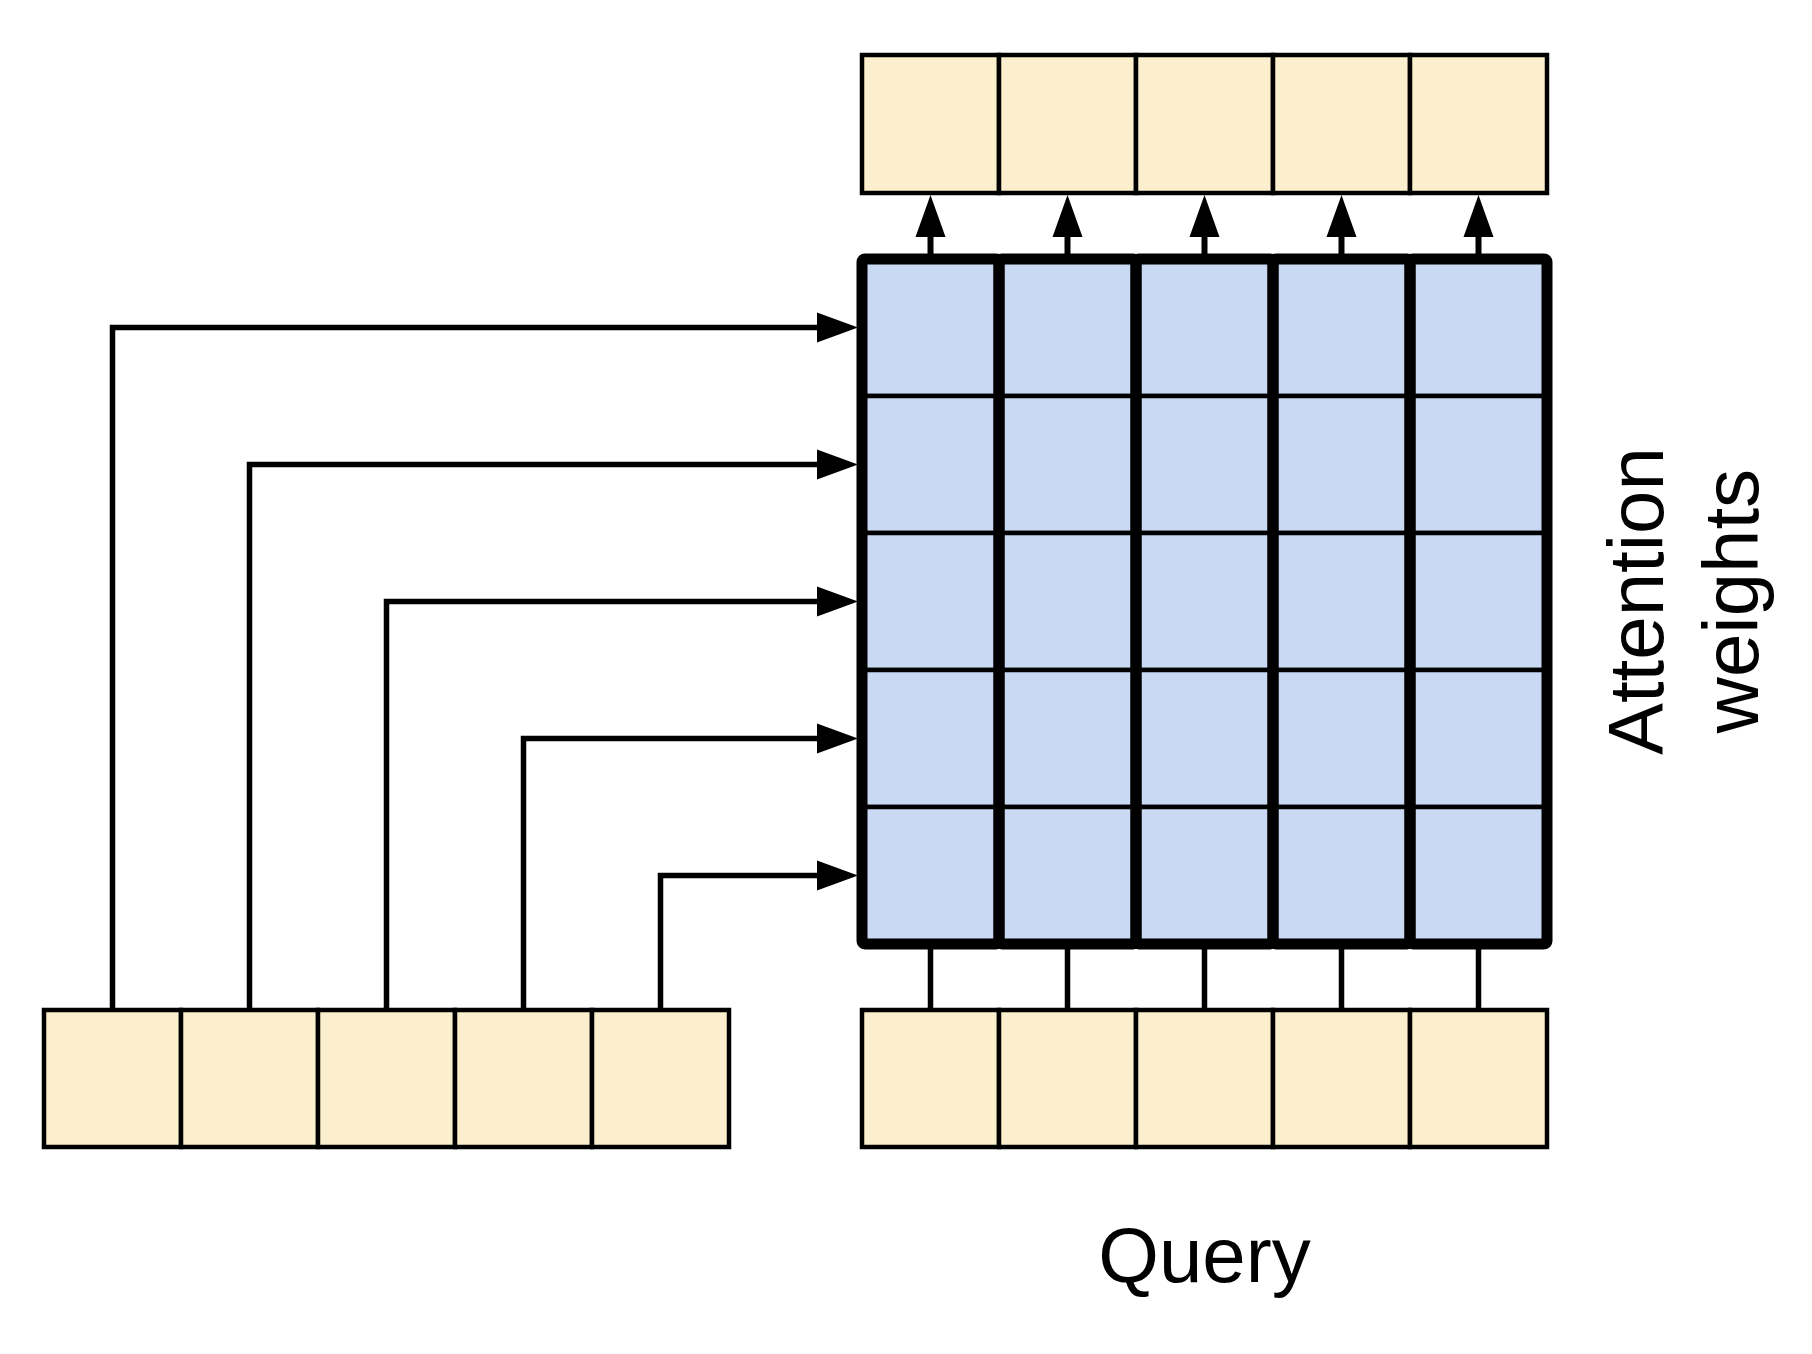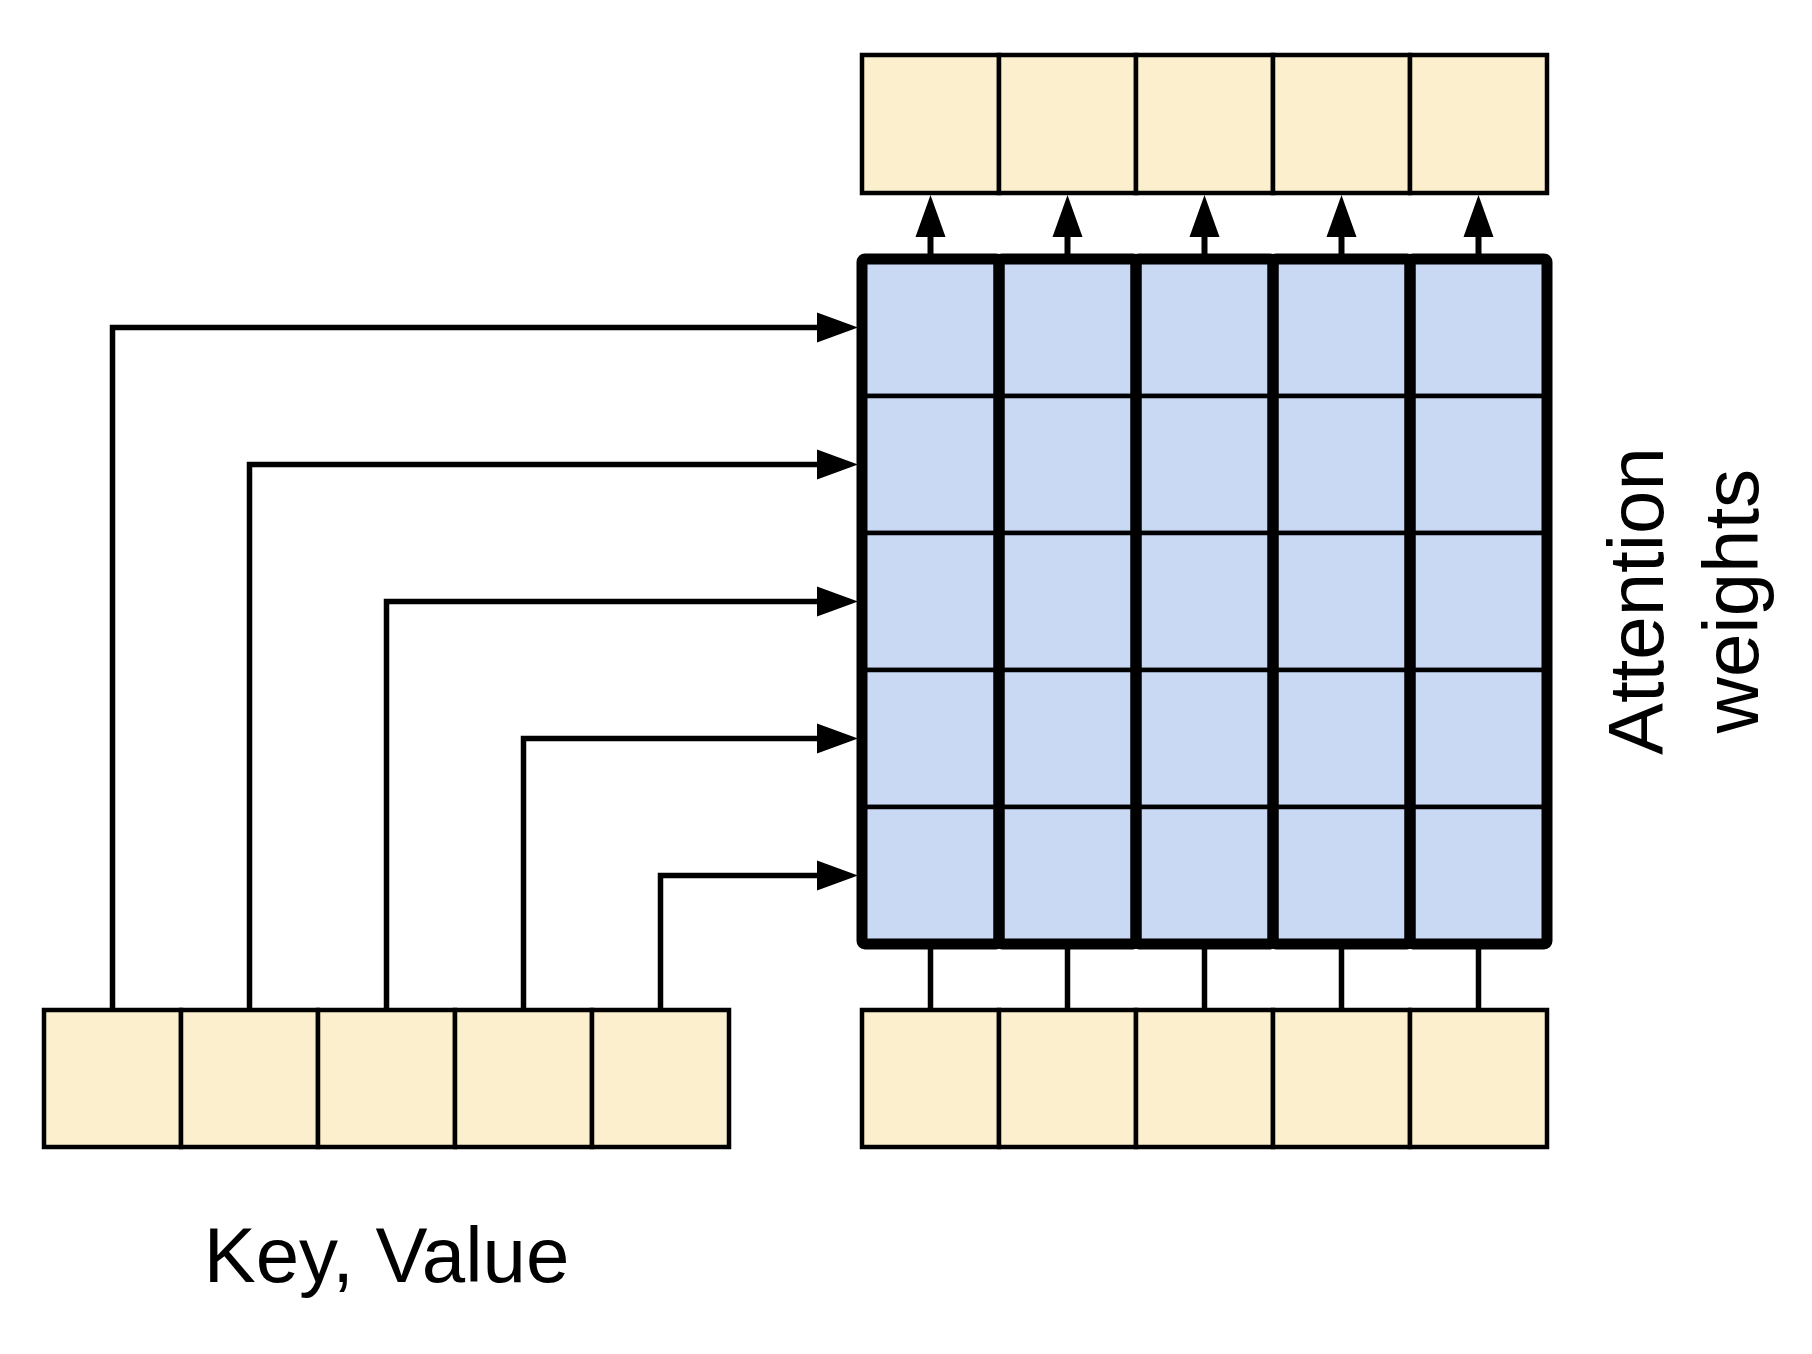--- a/index.html
+++ b/index.html
@@ -111,18 +111,18 @@
         <rect x="1410" y="670" width="137" height="137" fill="#C9D9F3" stroke="#000000" stroke-width="4.5"></rect>
         <rect x="1410" y="807" width="137" height="137" fill="#C9D9F3" stroke="#000000" stroke-width="4.5"></rect>
         <rect x="862" y="259" width="137" height="685" fill="none" stroke="#000000" stroke-width="11" rx="3" stroke-linejoin="round"></rect>
         <rect x="999" y="259" width="137" height="685" fill="none" stroke="#000000" stroke-width="11" rx="3" stroke-linejoin="round"></rect>
         <rect x="1136" y="259" width="137" height="685" fill="none" stroke="#000000" stroke-width="11" rx="3" stroke-linejoin="round"></rect>
         <rect x="1273" y="259" width="137" height="685" fill="none" stroke="#000000" stroke-width="11" rx="3" stroke-linejoin="round"></rect>
         <rect x="1410" y="259" width="137" height="685" fill="none" stroke="#000000" stroke-width="11" rx="3" stroke-linejoin="round"></rect>
       </g>
     </svg>
 
-  <div class="diagram-label label-key-value">Key, Value</div>
 
+  <div class="diagram-label label-query">Query</div>
 
   <div class="diagram-label label-attention">Attention
 weights</div>
 </div>
 
 </body></html>

